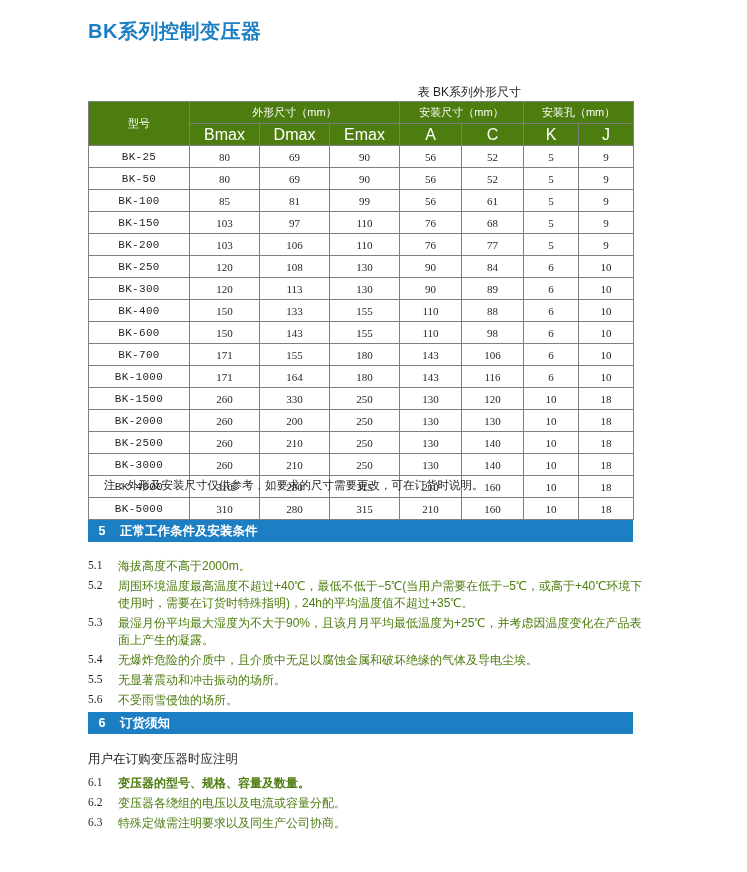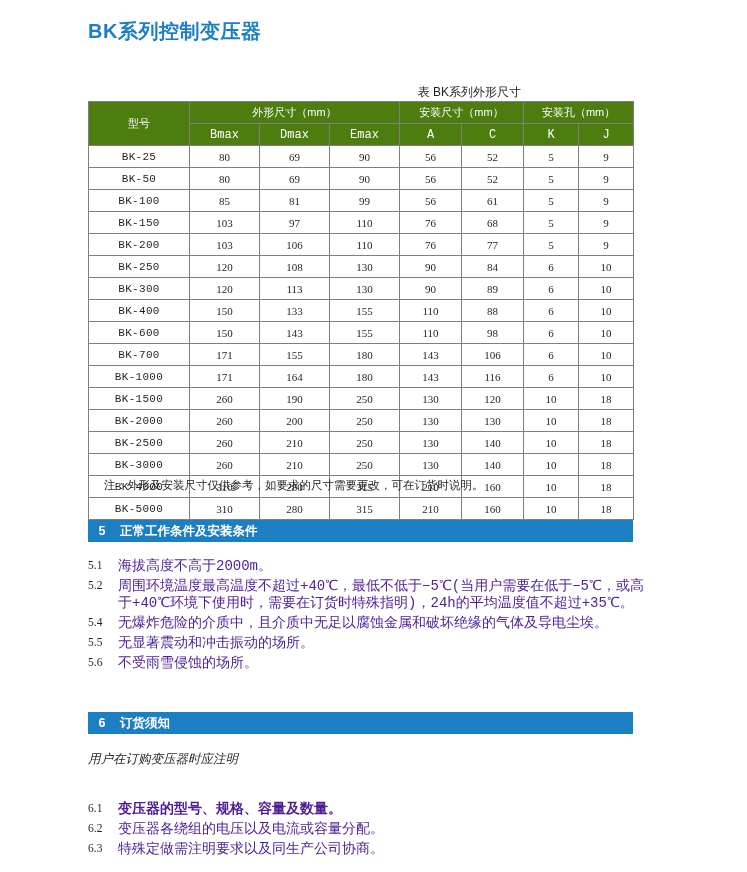--- a/index.html
+++ b/index.html
@@ -65,22 +65,22 @@
     height: 21px;
   }
   table.dim thead th {
     background: #4d7c0f;
     color: #ffffff;
     font-weight: normal;
     font-size: 11px;
     font-family: "Liberation Sans", sans-serif;
   }
   table.dim thead th.sub {
-    font-family: Liberation Mono, monospace;
-    font-size: 12px;
+    font-family: Liberation Sans, sans-serif;
+    font-size: 16px;
   }
   table.dim td.model {
     font-family: Liberation Mono, monospace;
     letter-spacing: 0.3px;
   }
   .note {
     position: absolute;
     left: 88px;
     top: 478px;
     font-size: 11.5px;
@@ -124,31 +124,29 @@
   }
   .clause .cnum {
     width: 30px;
     flex: 0 0 30px;
     font-size: 11.5px;
     font-family: "Liberation Serif", serif;
     color: #231f20;
     padding-top: 1px;
   }
   .clause .ctext {
-    font-size: 14px;
+    font-size: 12px;
     line-height: 17px;
-    color: #4c1d95;
-    font-family: Liberation Mono, monospace;
+    color: #4d7c0f;
   }
   .lead-text {
     position: absolute;
     left: 88px;
     font-size: 12.5px;
     color: #231f20;
-    font-style: italic;
   }
   .bold-clause .ctext {
     font-weight: bold;
   }
 </style>
 </head>
 <body>
 
 <div class="page">
 
@@ -292,21 +290,21 @@
           <td>164</td>
           <td>180</td>
           <td>143</td>
           <td>116</td>
           <td>6</td>
           <td>10</td>
         </tr>
         <tr>
           <td class="model">BK-1500</td>
           <td>260</td>
-          <td>190</td>
+          <td>330</td>
           <td>250</td>
           <td>130</td>
           <td>120</td>
           <td>10</td>
           <td>18</td>
         </tr>
         <tr>
           <td class="model">BK-2000</td>
           <td>260</td>
           <td>200</td>
@@ -370,41 +368,45 @@
   <div class="clause-list" style="top:558px;">
     <div class="clause">
       <div class="cnum">5.1</div>
       <div class="ctext">海拔高度不高于2000m。</div>
     </div>
     <div class="clause">
       <div class="cnum">5.2</div>
       <div class="ctext">周围环境温度最高温度不超过+40℃，最低不低于−5℃(当用户需要在低于−5℃，或高于+40℃环境下使用时，需要在订货时特殊指明)，24h的平均温度值不超过+35℃。</div>
     </div>
     <div class="clause">
+      <div class="cnum">5.3</div>
+      <div class="ctext">最湿月份平均最大湿度为不大于90%，且该月月平均最低温度为+25℃，并考虑因温度变化在产品表面上产生的凝露。</div>
+    </div>
+    <div class="clause">
       <div class="cnum">5.4</div>
       <div class="ctext">无爆炸危险的介质中，且介质中无足以腐蚀金属和破坏绝缘的气体及导电尘埃。</div>
     </div>
     <div class="clause">
       <div class="cnum">5.5</div>
       <div class="ctext">无显著震动和冲击振动的场所。</div>
     </div>
     <div class="clause">
       <div class="cnum">5.6</div>
       <div class="ctext">不受雨雪侵蚀的场所。</div>
     </div>
   </div>
 
   <div class="section-bar" style="top:712px;">
     <span class="num">6</span>
     <span class="sec-title">订货须知</span>
   </div>
 
   <div class="lead-text" style="top:751px;">用户在订购变压器时应注明</div>
 
-  <div class="clause-list" style="top:775px;margin-top:26px;">
+  <div class="clause-list" style="top:775px;">
     <div class="clause bold-clause">
       <div class="cnum">6.1</div>
       <div class="ctext">变压器的型号、规格、容量及数量。</div>
     </div>
     <div class="clause">
       <div class="cnum">6.2</div>
       <div class="ctext">变压器各绕组的电压以及电流或容量分配。</div>
     </div>
     <div class="clause">
       <div class="cnum">6.3</div>

